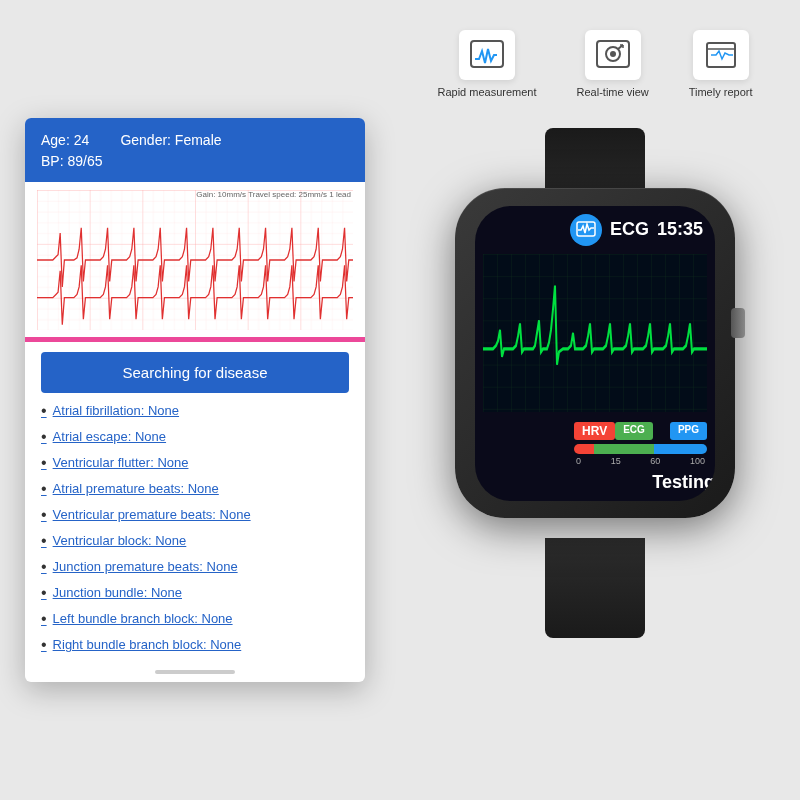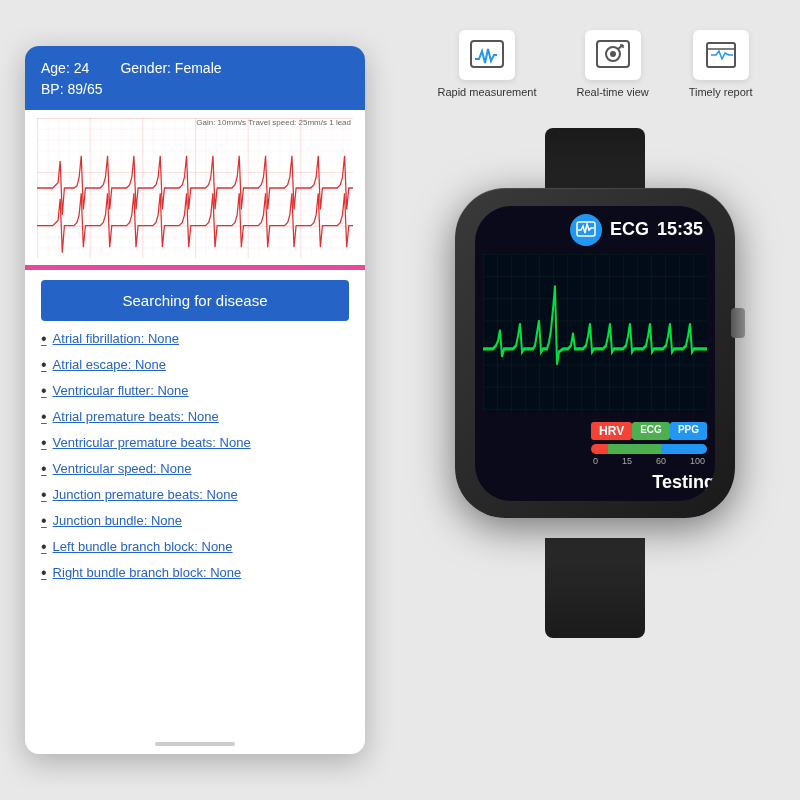--- a/index.html
+++ b/index.html
@@ -17,23 +17,23 @@
       width: 390px;
       height: 800px;
       display: flex;
       align-items: center;
       justify-content: center;
       padding: 20px 10px;
     }
 
     .phone-mockup {
       width: 340px;
-      height: 708px;
+      height: 564px;
       background: #fff;
-      border-radius: 14px;
+      border-radius: 6px;
       box-shadow: 0 8px 30px rgba(0,0,0,0.25);
       overflow: hidden;
       display: flex;
       flex-direction: column;
     }
 
     .phone-header {
       background: #2563c7;
       color: white;
       padding: 12px 16px 10px;
@@ -305,20 +305,21 @@
       border-radius: 3px;
     }
 
     .bar-label-ppg {
       background: #2196f3;
       color: white;
       font-size: 10px;
       font-weight: bold;
       padding: 2px 8px;
       border-radius: 3px;
+      margin-left: 17px;
     }
 
     .progress-bar-container {
       height: 10px;
       background: #111;
       border-radius: 5px;
       margin-bottom: 2px;
       display: flex;
     }
 
@@ -395,21 +396,21 @@
     </div>
 
     <div class="search-btn">Searching for disease</div>
 
     <div class="disease-list">
     <div class="disease-item">Atrial fibrillation: None</div>
         <div class="disease-item">Atrial escape: None</div>
         <div class="disease-item">Ventricular flutter: None</div>
         <div class="disease-item">Atrial premature beats: None</div>
         <div class="disease-item">Ventricular premature beats: None</div>
-        <div class="disease-item">Ventricular speed: None</div>
+        <div class="disease-item">Ventricular block: None</div>
         <div class="disease-item">Junction premature beats: None</div>
         <div class="disease-item">Junction bundle: None</div>
         <div class="disease-item">Left bundle branch block: None</div>
         <div class="disease-item">Right bundle branch block: None</div>
       </div>
 
     <div class="phone-bottom-bar"></div>
   </div>
 </div>
 

